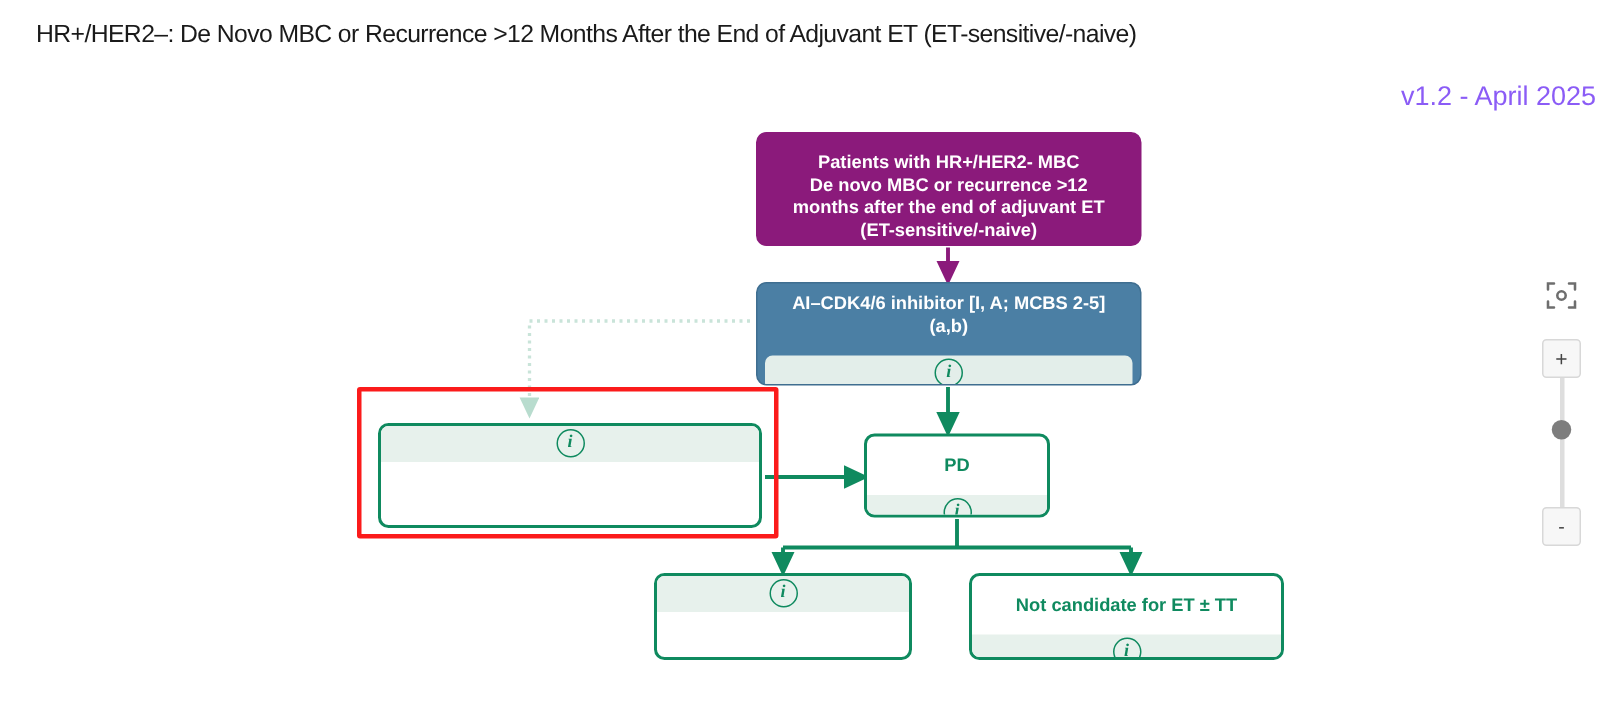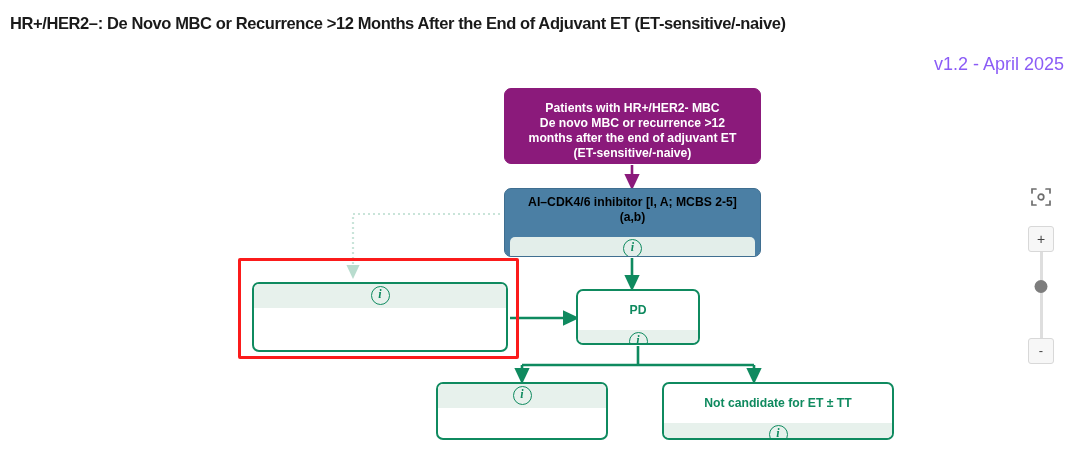--- a/index.html
+++ b/index.html
@@ -12,24 +12,24 @@
     height: 471px;
     position: relative;
     overflow: hidden;
     font-family: "Liberation Sans", sans-serif;
     color: #222222;
   }
 
   
   #page-title {
     position: absolute;
-    left: 10px;
+    left: 24px;
     top: 14px;
     font-size: 16.5px;
-    font-weight: bold;
+    font-weight: normal;
     letter-spacing: -0.4px;
     color: #1a1a1a;
     white-space: nowrap;
   }
   #version-label {
     position: absolute;
     right: 16px;
     top: 54px;
     font-size: 18px;
     color: #8b5cf6;
@@ -98,21 +98,21 @@
   
   #node-ai-cdk {
     left: 504px;
     top: 116px;
     width: 257px;
     height: 69px;
     background: #4b7fa4;
     border: 1px solid #3f6e90;
   }
   #node-ai-cdk .node-title {
-    color: #000000;
+    color: #ffffff;
     font-size: 12.2px;
     padding-top: 6px;
   }
   #node-ai-cdk .node-info {
     background: #e3eeea;
     border-radius: 5px;
     margin: 0 5px 5px 5px;
   }
 
   
@@ -139,23 +139,22 @@
   }
   #node-candidate {
     left: 436px;
     top: 310px;
     width: 172px;
     height: 58px;
   }
   #node-not-candidate {
     left: 646px;
     top: 310px;
-    width: 232px;
+    width: 210px;
     height: 58px;
-    margin-left: 16px;
   }
 
   
   .info-icon {
     display: inline-block;
     width: 17px;
     height: 17px;
     border: 1.6px solid #0f8a5f;
     border-radius: 50%;
     color: #0f8a5f;

